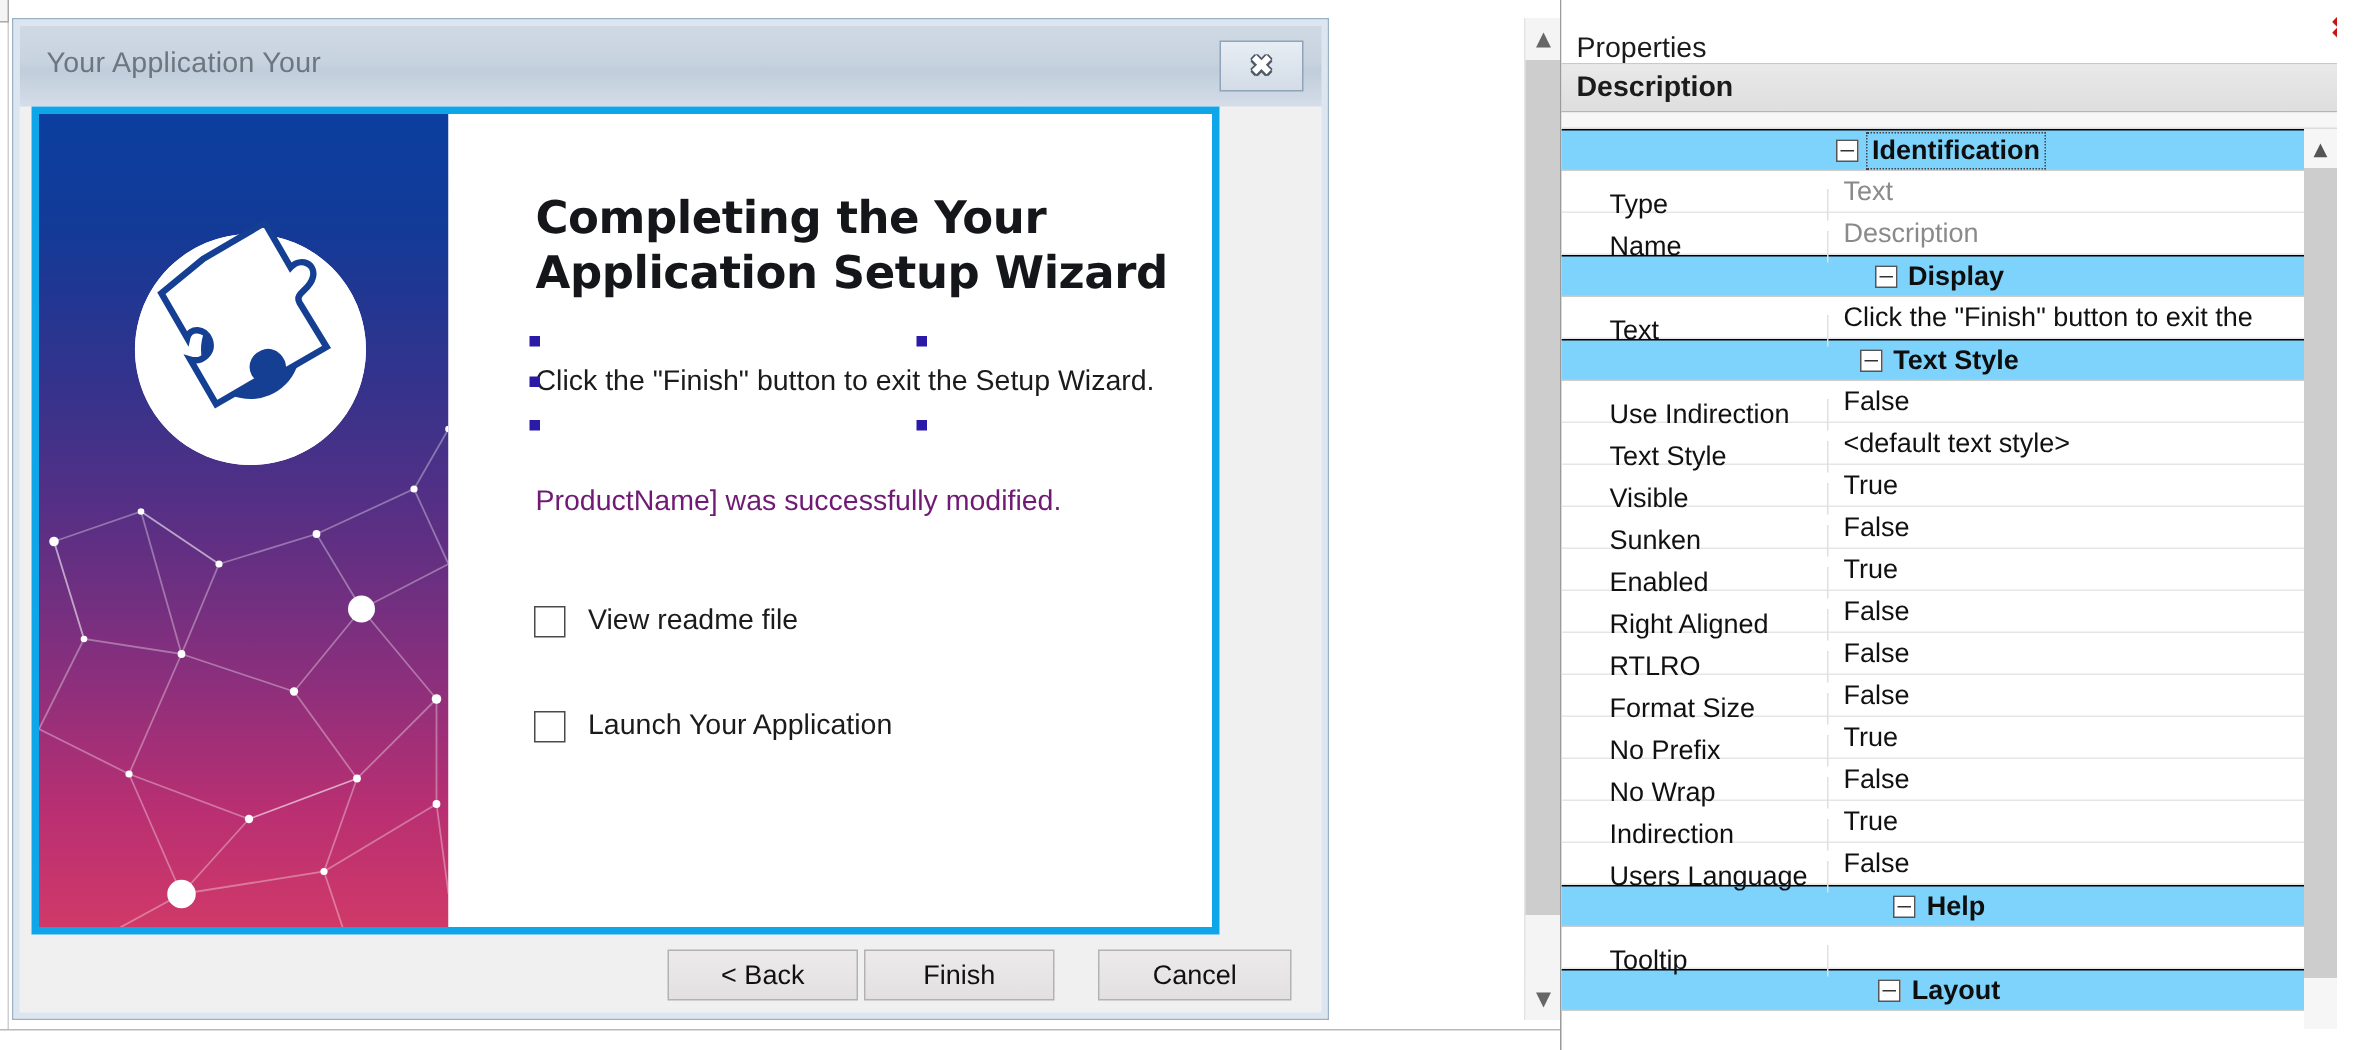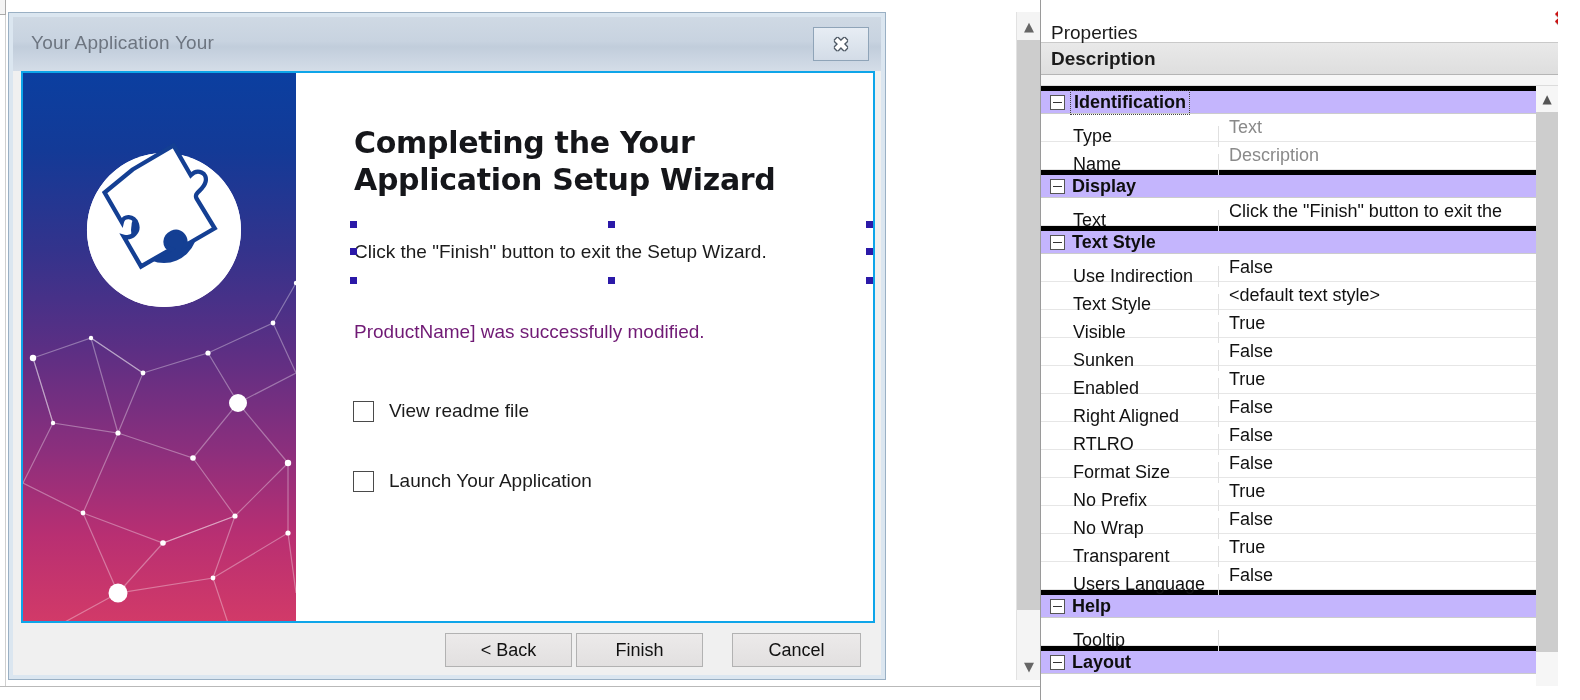--- a/index.html
+++ b/index.html
@@ -44,22 +44,22 @@
     border:1px solid #8fa4b8;box-sizing:border-box;
     display:flex;align-items:center;justify-content:center;cursor:pointer;
   }
   #close-x{font-size:19px;color:#ffffff;line-height:1;
     text-shadow:-1px 0 #505a66,0 -1px #505a66,1px 0 #505a66,0 1px #505a66,
                 1px 1px #505a66,-1px -1px #505a66,1px -1px #505a66,-1px 1px #505a66;
     font-family:"DejaVu Sans",sans-serif;}
 
   
   #wiz-body{
-    position:absolute;left:12px;top:58px;width:854px;height:552px;
-    background:#ffffff;border:2px solid #0ea5e9;box-sizing:border-box;
+    position:absolute;left:12px;top:58px;width:792px;height:552px;
+    background:#ffffff;border:5px solid #0ea5e9;box-sizing:border-box;
     overflow:hidden;
   }
   #side-art{
     position:absolute;left:0;top:0;width:273px;height:550px;
     background:linear-gradient(to bottom,#0b3fa0 0%,#133a97 14%,#33338c 32%,
                #5b2f84 50%,#8a2f7d 68%,#b82f72 84%,#d23a68 100%);
     overflow:hidden;
   }
   #side-art svg{position:absolute;left:0;top:0;}
   #wiz-right{
@@ -138,21 +138,21 @@
   }
   #obj-name{position:absolute;left:10px;top:5px;font-size:19px;color:#1b1b1b;font-weight:bold;}
   #obj-chevron{position:absolute;right:12px;top:6px;font-size:15px;color:#555;cursor:pointer;
     font-family:"DejaVu Sans",sans-serif;}
   #grid-gap{position:absolute;left:0;top:75px;width:539px;height:11px;background:#f7f7f7;
     border-bottom:1px solid #dcdcdc;box-sizing:border-box;}
 
   #grid-wrap{position:absolute;left:0;top:86px;width:539px;height:614px;overflow:hidden;}
   #grid{position:absolute;left:0;top:0;width:495px;}
   .grp,.row{height:28px;display:flex;align-items:center;box-sizing:border-box;width:495px;}
-  .grp{background:#c4b5fd;border-top:5px solid #000000;border-bottom:1px solid #cccccc;}
+  .grp{background:#7dd3fc;border-top:1px solid #000000;border-bottom:1px solid #cccccc;justify-content:center;}
   .row{background:#ffffff;border-bottom:1px solid #e6e6e6;}
   .pm{
     width:15px;height:15px;border:1px solid #555;background:#fff;margin-left:9px;margin-right:7px;
     position:relative;flex:none;cursor:pointer;box-sizing:border-box;
   }
   .pm:before{content:"";position:absolute;left:2px;top:6px;width:9px;height:1px;background:#333;}
   .grp-label{font-size:18px;font-weight:bold;color:#0e0e0e;white-space:nowrap;}
   .grp-label.focused{outline:1px dotted #444;outline-offset:1px;padding:0 2px;}
   .row-name{width:178px;padding-left:32px;font-size:18px;color:#111;box-sizing:border-box;
     white-space:nowrap;overflow:hidden;flex:none;border-right:1px solid #e0e0e0;margin-top:18px;}
@@ -349,21 +349,21 @@
           </div>
           <div class="row">
             <span class="row-name">No Prefix</span>
             <span class="row-val">True</span>
           </div>
           <div class="row">
             <span class="row-name">No Wrap</span>
             <span class="row-val">False</span>
           </div>
           <div class="row">
-            <span class="row-name">Transparent</span>
+            <span class="row-name">Indirection</span>
             <span class="row-val">True</span>
           </div>
           <div class="row">
             <span class="row-name">Users Language</span>
             <span class="row-val">False</span>
           </div>
           <div class="grp">
             <span class="pm"></span>
             <span class="grp-label">Help</span>
           </div>

